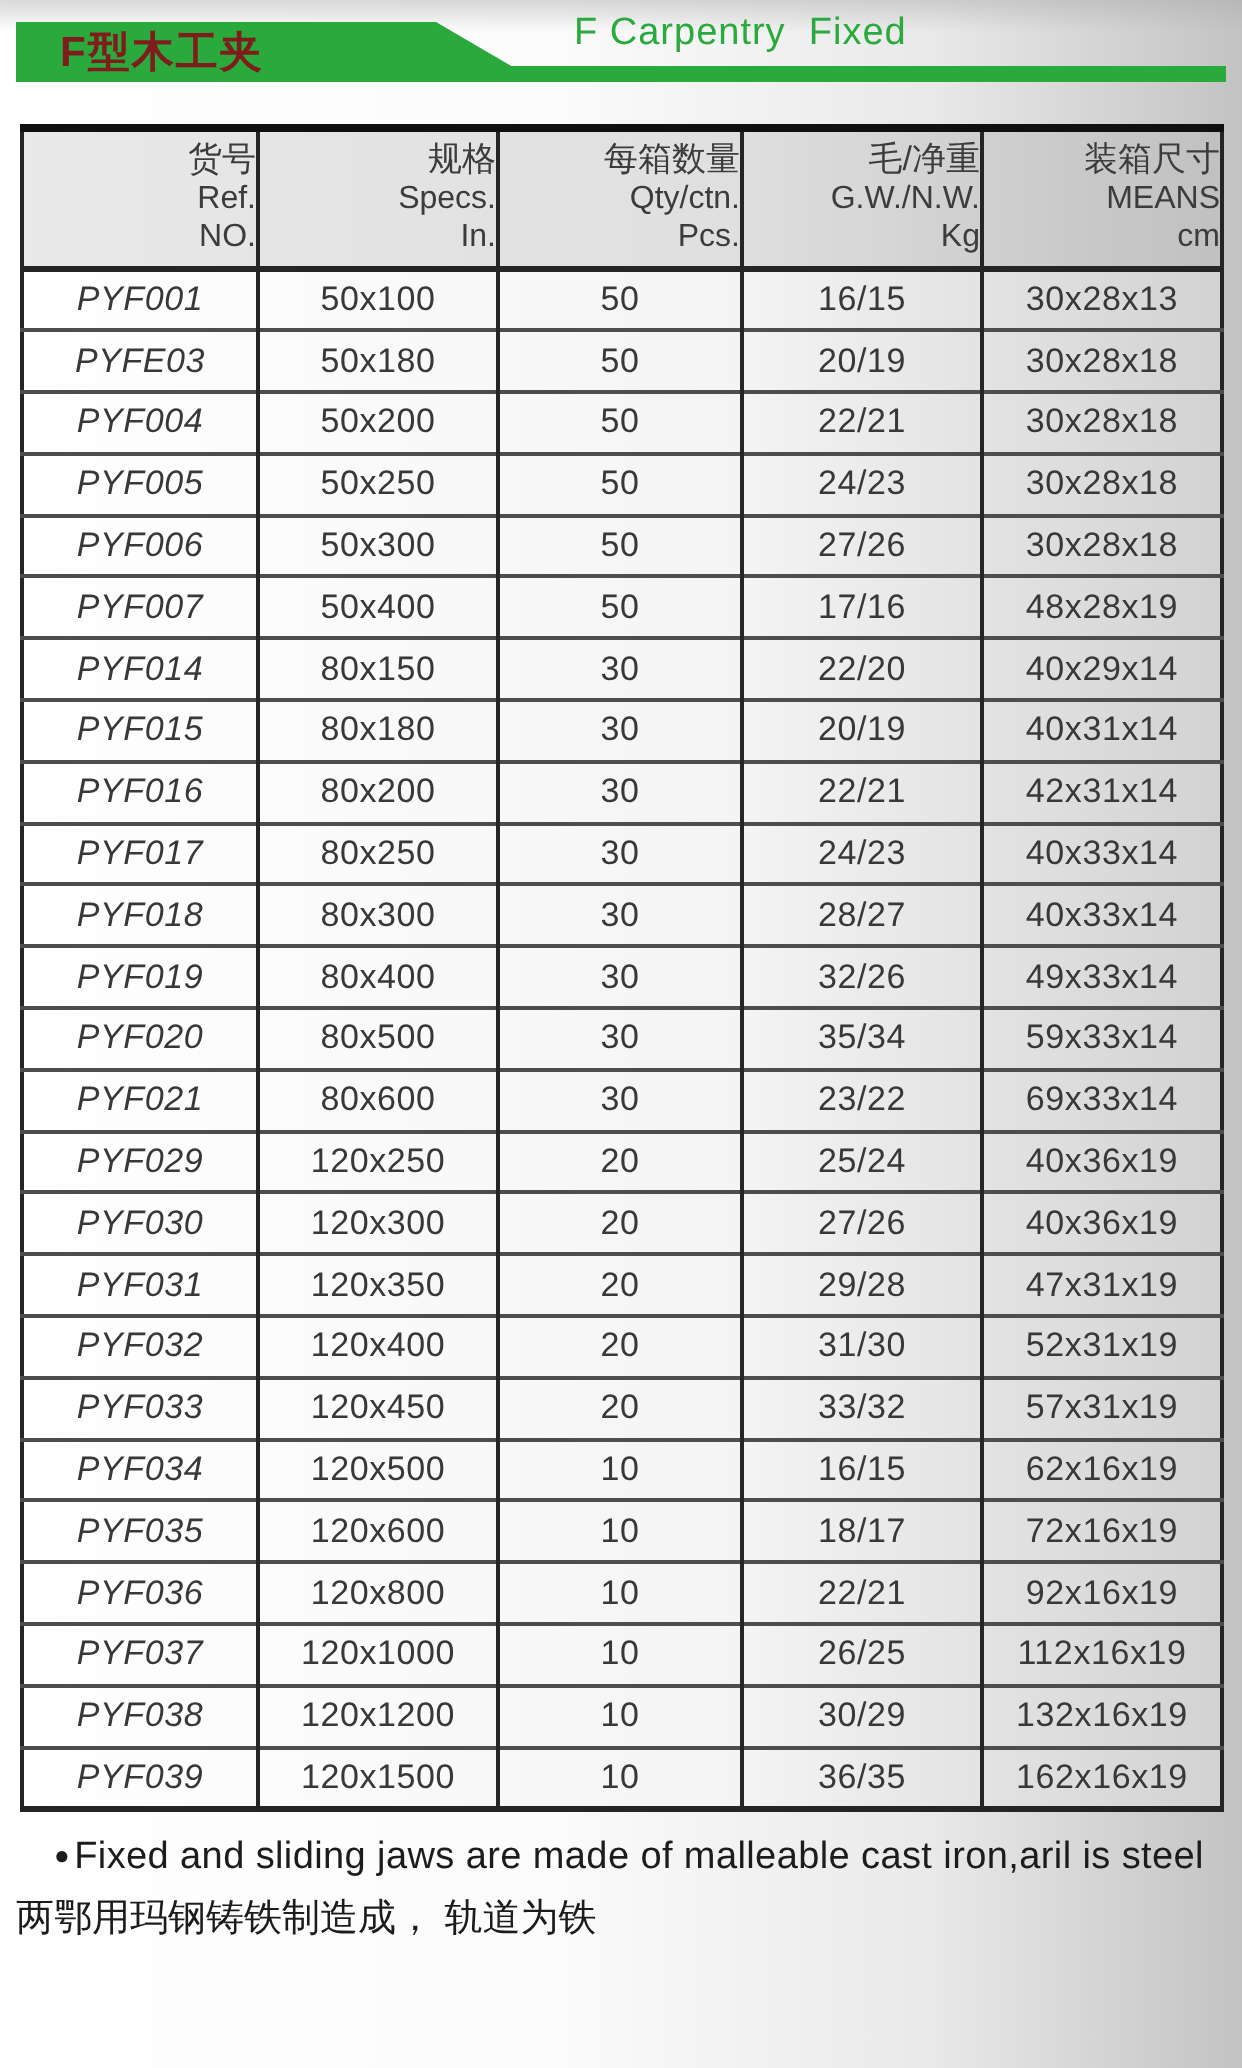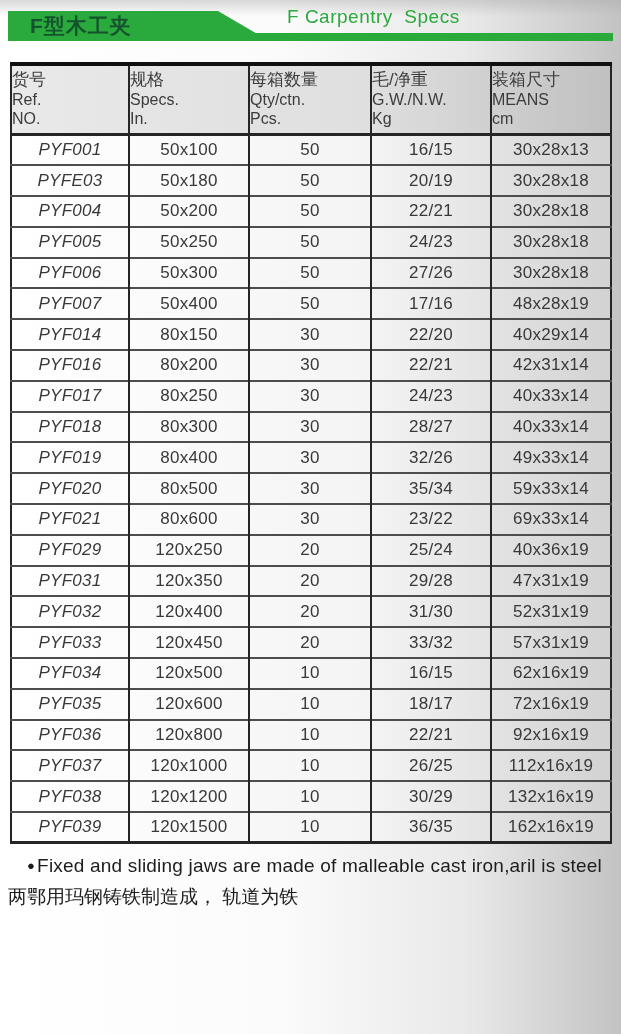--- a/index.html
+++ b/index.html
@@ -23,21 +23,21 @@
     background: var(--green);
     clip-path: polygon(0 0, 84% 0, 100% 78%, 100% 100%, 0 100%);
   }
   .banner-strip {
     position: absolute; left: 8px; top: 33px;
     width: 605px; height: 8px;
     background: var(--green);
   }
   .banner-title-cn {
     position: absolute; left: 30px; top: 12px;
-    font-size: 21px; font-weight: bold; color: #14532d;
+    font-size: 21px; font-weight: bold; color: #7f1d1d;
     letter-spacing: 1px; z-index: 2;
   }
   .banner-title-en {
     position: absolute; left: 287px; top: 6px;
     font-size: 19px; color: var(--green);
     white-space: pre; letter-spacing: 0.5px;
   }
 
   
   .spec-table {
@@ -51,21 +51,21 @@
     border-right: 2px solid #252525;
     border-bottom: 3px solid #252525;
   }
   .spec-table th {
     background: rgba(40,40,40,0.10);
     border-left: 2px solid #252525;
     border-bottom: 3px solid #252525;
     font-weight: normal;
     color: #3c3c3c;
     padding: 4px 0 5px 0;
-    text-align: left;
+    text-align: right;
   }
   .spec-table th:first-child { border-left: none; }
   .spec-table .h-cn { font-size: 17px; line-height: 20px; }
   .spec-table .h-en { font-size: 16px; line-height: 19px; }
   .spec-table td {
     height: 30.8px;
     border-left: 2px solid #252525;
     border-top: 2px solid #4d4d4d;
     text-align: center;
     font-size: 17px;
@@ -82,21 +82,21 @@
 
   :root { --green: #2aa93d; }
 </style>
 </head>
 <body>
 
 <div class="banner">
   <div class="banner-block"></div>
   <div class="banner-strip"></div>
   <div class="banner-title-cn">F型木工夹</div>
-  <div class="banner-title-en">F Carpentry  Specs</div>
+  <div class="banner-title-en">F Carpentry  Fixed</div>
 </div>
 
 <table class="spec-table">
   <colgroup>
     <col style="width:118px">
       <col style="width:120px">
       <col style="width:122px">
     <col style="width:120px">
       <col style="width:120px">
   </colgroup>
@@ -173,20 +173,27 @@
         <td>48x28x19</td>
       </tr>
       <tr>
         <td>PYF014</td>
         <td>80x150</td>
         <td>30</td>
         <td>22/20</td>
         <td>40x29x14</td>
       </tr>
       <tr>
+        <td>PYF015</td>
+        <td>80x180</td>
+        <td>30</td>
+        <td>20/19</td>
+        <td>40x31x14</td>
+      </tr>
+      <tr>
         <td>PYF016</td>
         <td>80x200</td>
         <td>30</td>
         <td>22/21</td>
         <td>42x31x14</td>
       </tr>
       <tr>
         <td>PYF017</td>
         <td>80x250</td>
         <td>30</td>
@@ -219,20 +226,27 @@
         <td>80x600</td>
         <td>30</td>
         <td>23/22</td>
         <td>69x33x14</td>
       </tr>
       <tr>
         <td>PYF029</td>
         <td>120x250</td>
         <td>20</td>
         <td>25/24</td>
+        <td>40x36x19</td>
+      </tr>
+      <tr>
+        <td>PYF030</td>
+        <td>120x300</td>
+        <td>20</td>
+        <td>27/26</td>
         <td>40x36x19</td>
       </tr>
       <tr>
         <td>PYF031</td>
         <td>120x350</td>
         <td>20</td>
         <td>29/28</td>
         <td>47x31x19</td>
       </tr>
       <tr>

